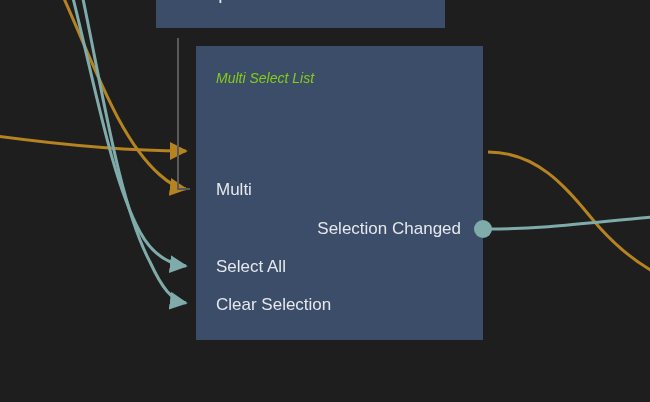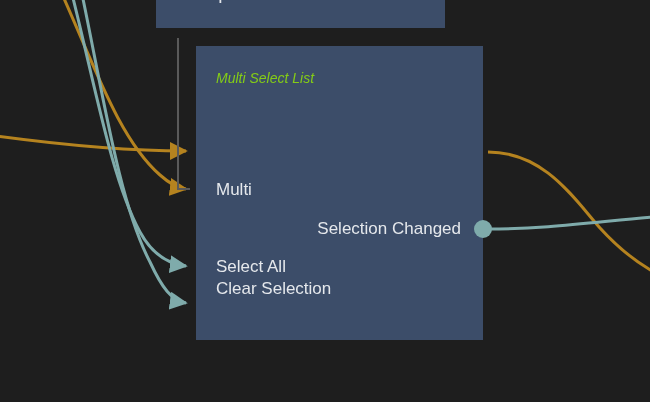--- a/index.html
+++ b/index.html
@@ -151,18 +151,18 @@
 
     <div class="port-row" style="top:210px;">
       <span class="port-label in">Select All</span>
     </div>
 
     <div class="port-row" style="top:172px;">
       <span class="port-label out">Selection Changed</span>
       <span class="port-dot dot-teal"></span>
     </div>
 
-    <div class="port-row" style="top:232px;text-align:right;">
+    <div class="port-row" style="top:248px;text-align:right;">
       <span class="port-label in">Clear Selection</span>
     </div>
   </div>
 
 </div>
 
 </body></html>

